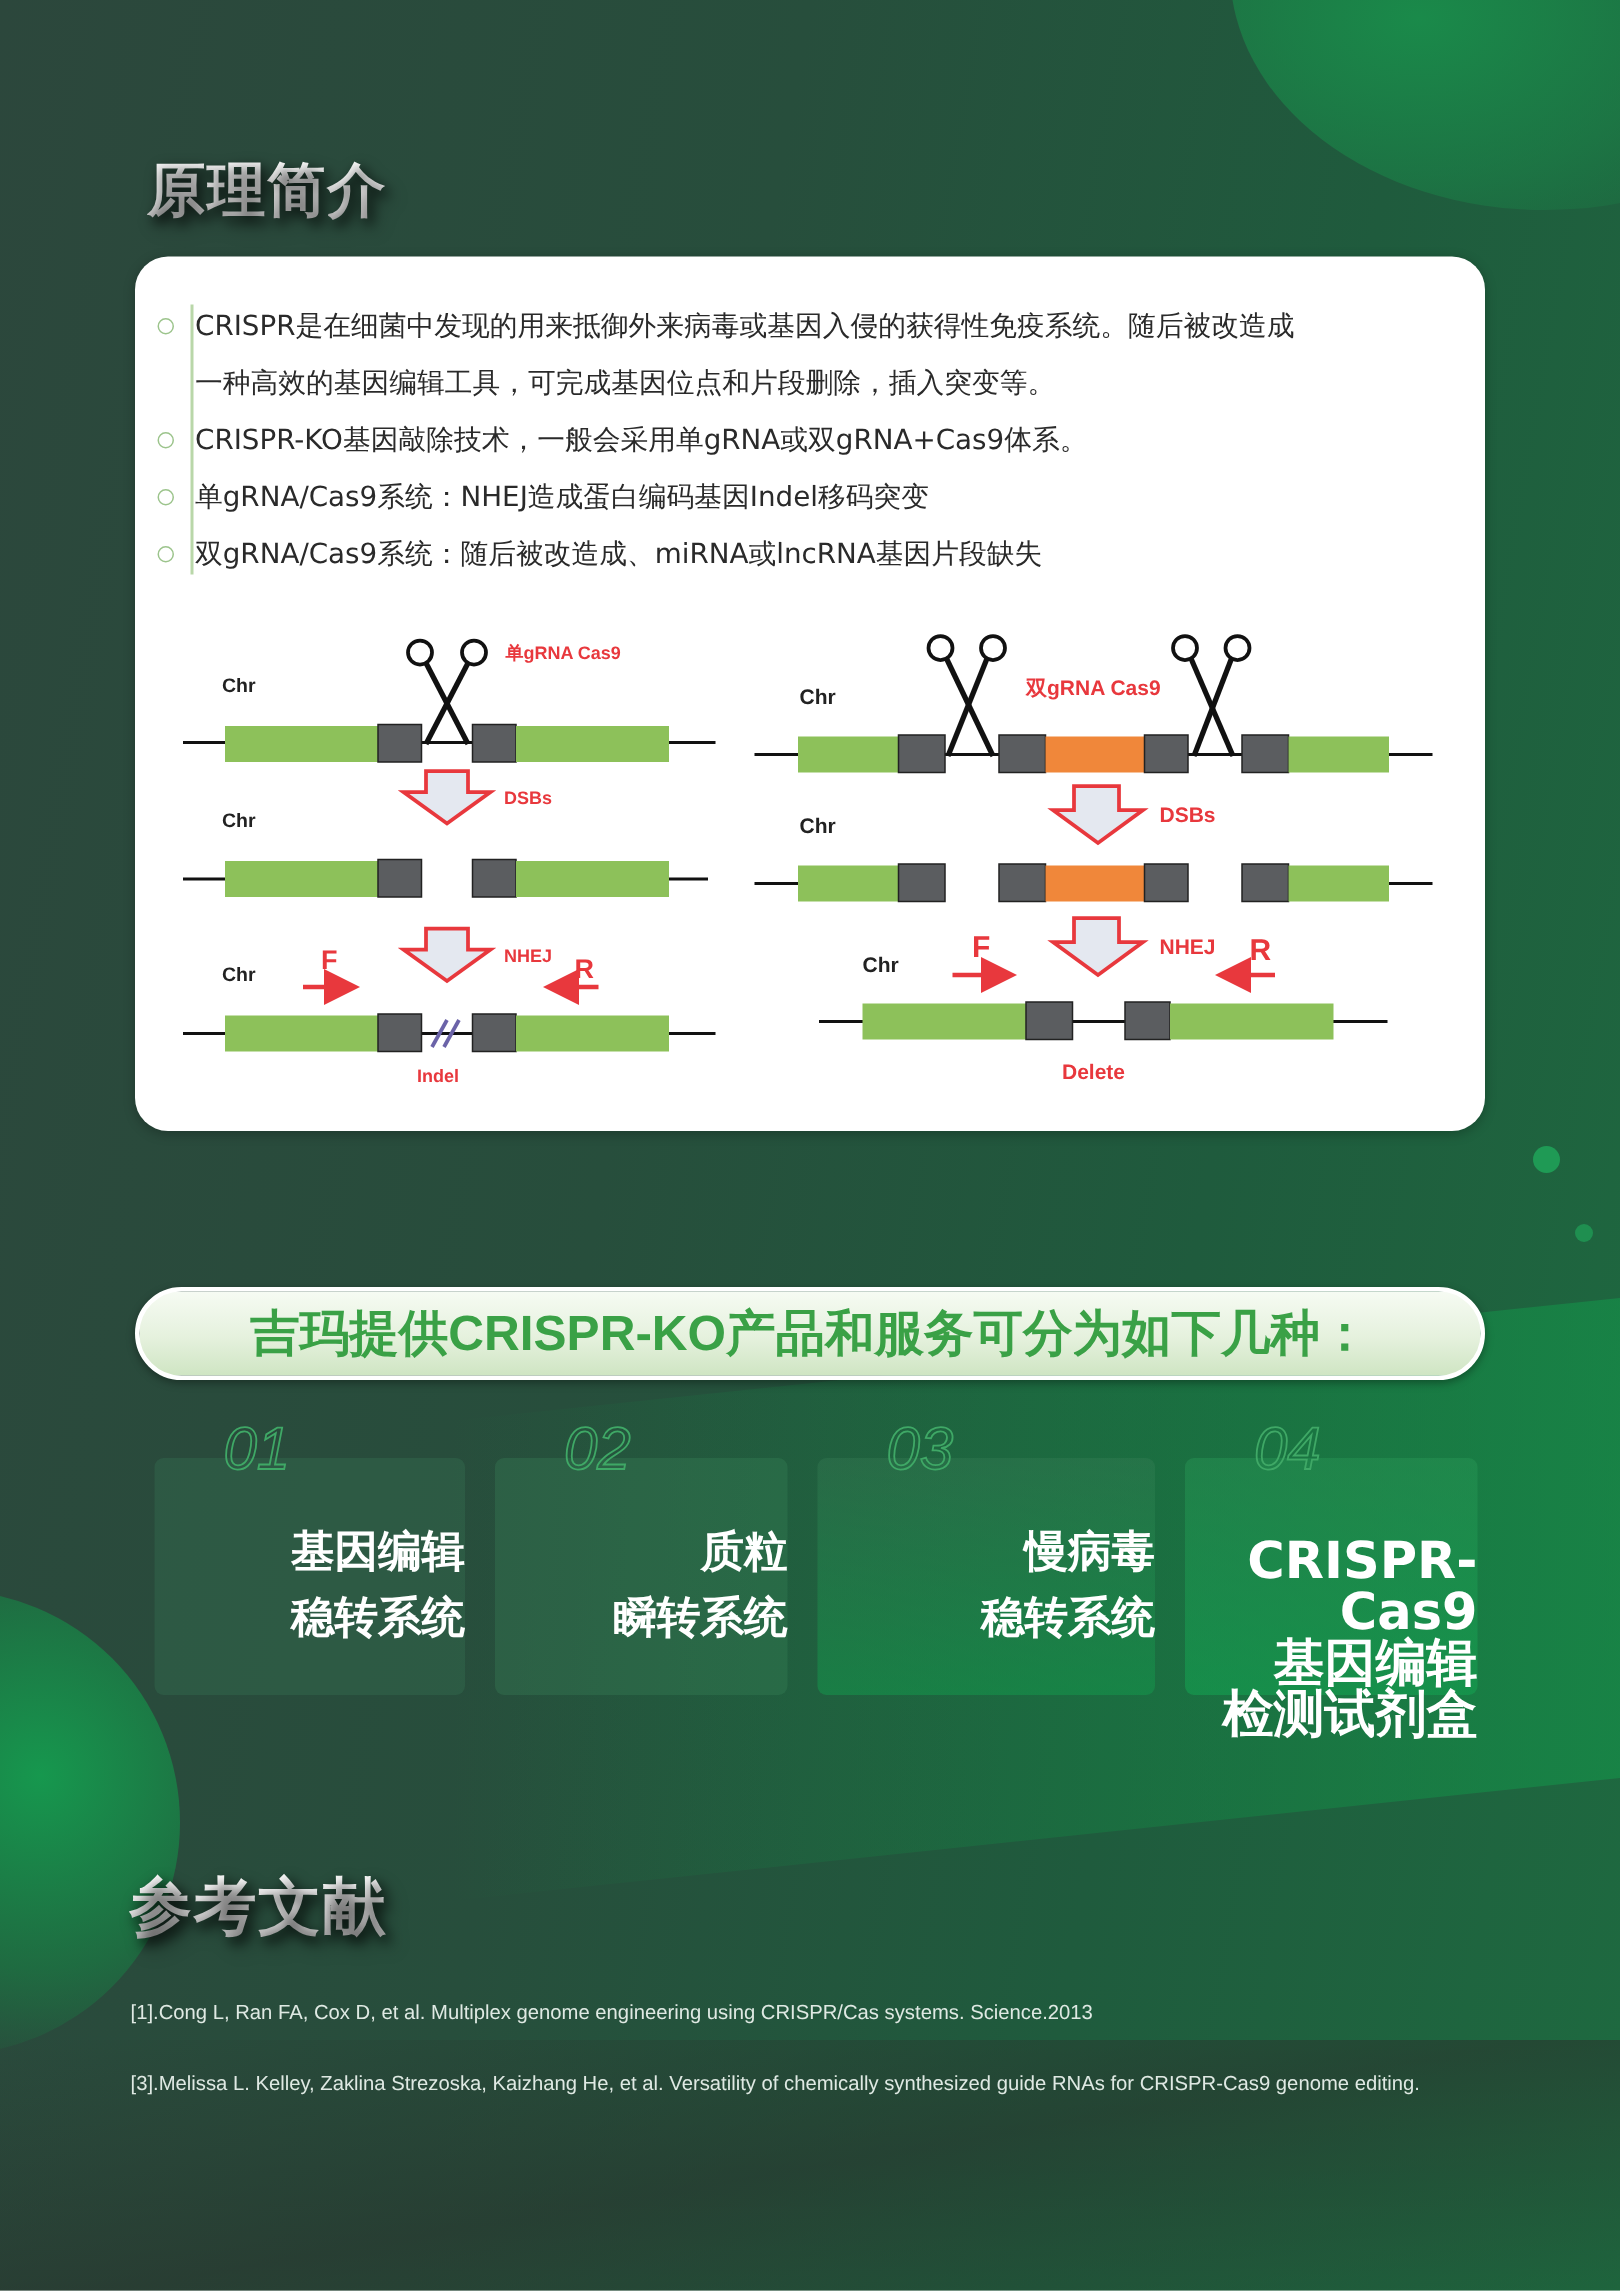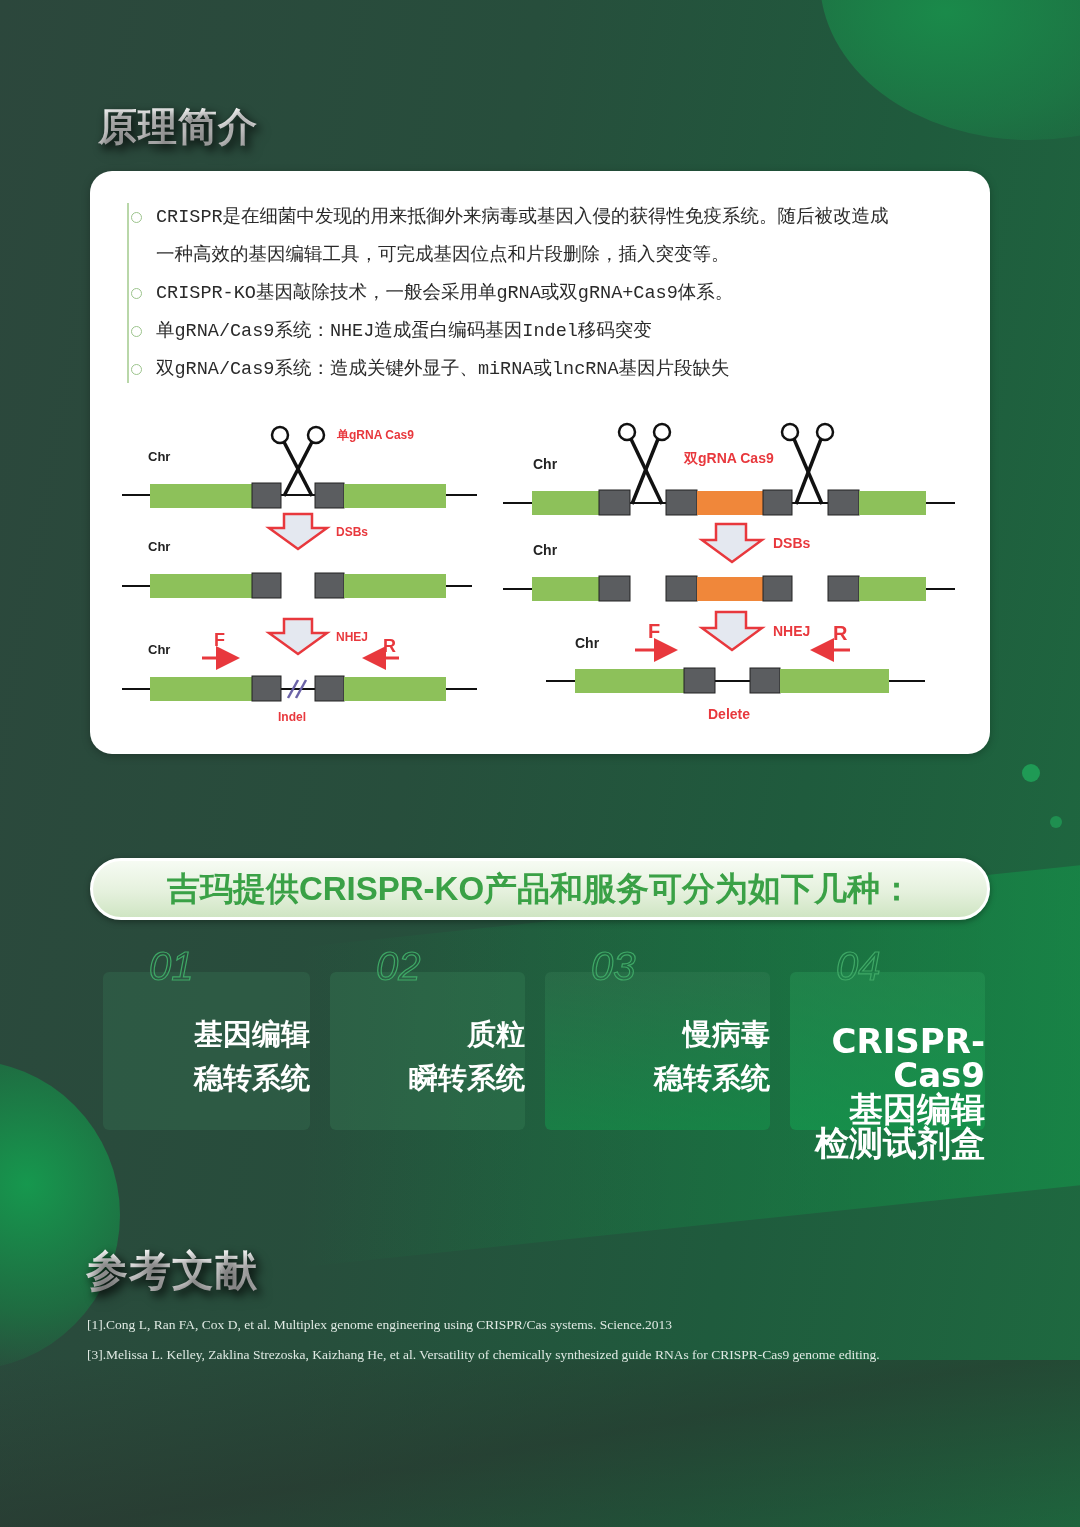--- a/index.html
+++ b/index.html
@@ -42,21 +42,21 @@
     filter: drop-shadow(3px 4px 5px rgba(0,0,0,0.45));
   }
   .title-principle { left: 98px; top: 100px; }
   .title-refs { left: 86px; top: 1243px; font-size: 42px; }
 
   .card {
     position: absolute; left: 90px; top: 171px; width: 900px; height: 583px;
     background: #ffffff; border-radius: 22px;
     box-shadow: 0 2px 8px rgba(0,0,0,0.25);
   }
-  .bullets { position: absolute; left: 44px; top: 28px; width: 840px; font-family: Liberation Mono, monospace; }
+  .bullets { position: absolute; left: 18px; top: 28px; width: 840px; }
   .timeline-line {
     position: absolute; left: 37px; top: 32px; width: 2px; height: 180px; background: #b9d7a9;
   }
   .bullet {
     position: relative; padding-left: 22px; font-size: 18.5px; color: #2a2a2a;
     line-height: 38px;
   }
   .bullet .node {
     position: absolute; left: -3px; top: 13px; width: 11px; height: 11px;
     border-radius: 50%; border: 1.5px solid #9cc48c; background: #fff;
@@ -96,21 +96,21 @@
     position: absolute; left: 0; right: 0; top: 40px; text-align: right;
     color: #fff; font-weight: bold; font-size: 29px; line-height: 44px;
   }
   .service.s4 .label { top: 52px; font-size: 34px; line-height: 34px; }
   .s1 { left: 103px; width: 207px; }
   .s2 { left: 330px; width: 195px; background: rgba(60,140,95,0.28); }
   .s3 { left: 545px; width: 225px; background: linear-gradient(180deg, rgba(60,130,90,0.3) 0%, rgba(20,150,75,0.55) 100%); }
   .s4 { left: 790px; width: 195px; background: linear-gradient(180deg, rgba(40,150,85,0.45) 0%, rgba(20,160,80,0.6) 100%); }
 
   .refs { position: absolute; left: 87px; top: 1310px; width: 960px; }
-  .ref { color: #dfe9e3; font-size: 13.5px; line-height: 29.5px; font-family: Liberation Serif, serif; }
+  .ref { color: #dfe9e3; font-size: 13.5px; line-height: 29.5px; font-family: Liberation Sans, sans-serif; margin-top: 17px; }
   .ref.indent { padding-left: 17px; }
 </style>
 </head>
 <body>
 
 <div class="bg-glow-tr"></div>
 <div class="bg-sweep"></div>
 <div class="bg-bottom-shade"></div>
 <div class="bg-arc"></div>
 <div class="dot d1"></div>
@@ -129,21 +129,21 @@
     <div class="bullet">
       <span class="node"></span>
       <span class="cont">CRISPR-KO基因敲除技术，一般会采用单gRNA或双gRNA+Cas9体系。</span>
     </div>
     <div class="bullet">
       <span class="node"></span>
       <span class="cont">单gRNA/Cas9系统：NHEJ造成蛋白编码基因Indel移码突变</span>
     </div>
     <div class="bullet">
       <span class="node"></span>
-      <span class="cont">双gRNA/Cas9系统：造成关键外显子、miRNA或lncRNA基因片段缺失</span>
+      <span class="cont">双gRNA/Cas9系统：随后被改造成、miRNA或lncRNA基因片段缺失</span>
     </div>
   </div>
 
   <div class="diagram diagram-left">
     <svg viewBox="0 0 370 330">
       <defs>
         <marker id="ah" markerWidth="8" markerHeight="8" refX="6" refY="4" orient="auto">
             <path d="M0,0 L8,4 L0,8 z" fill="#e8383d"></path>
           </marker>
       </defs>

